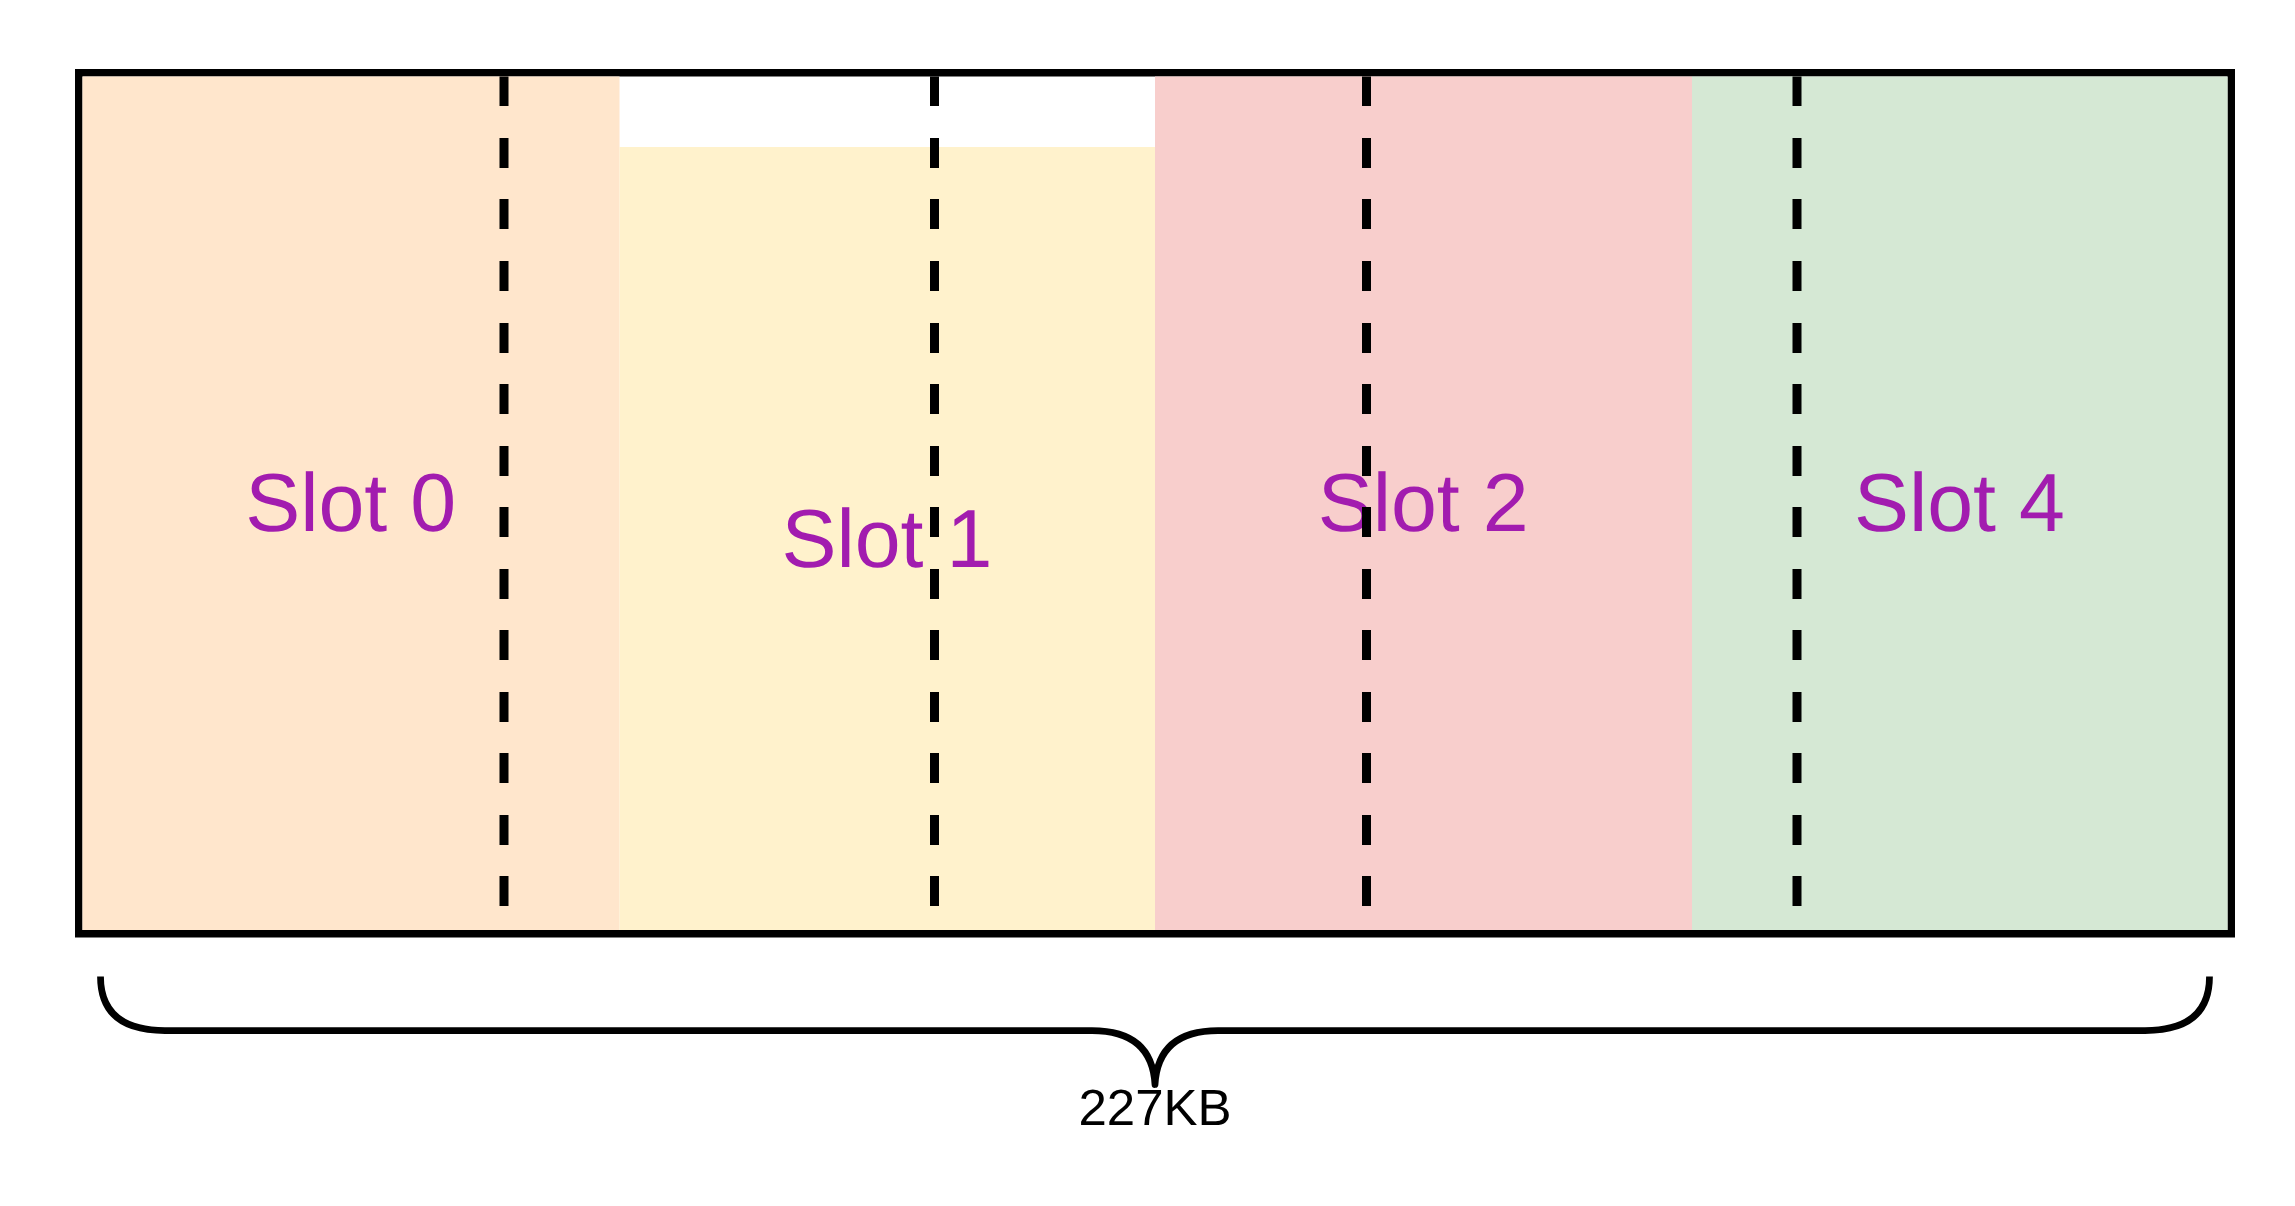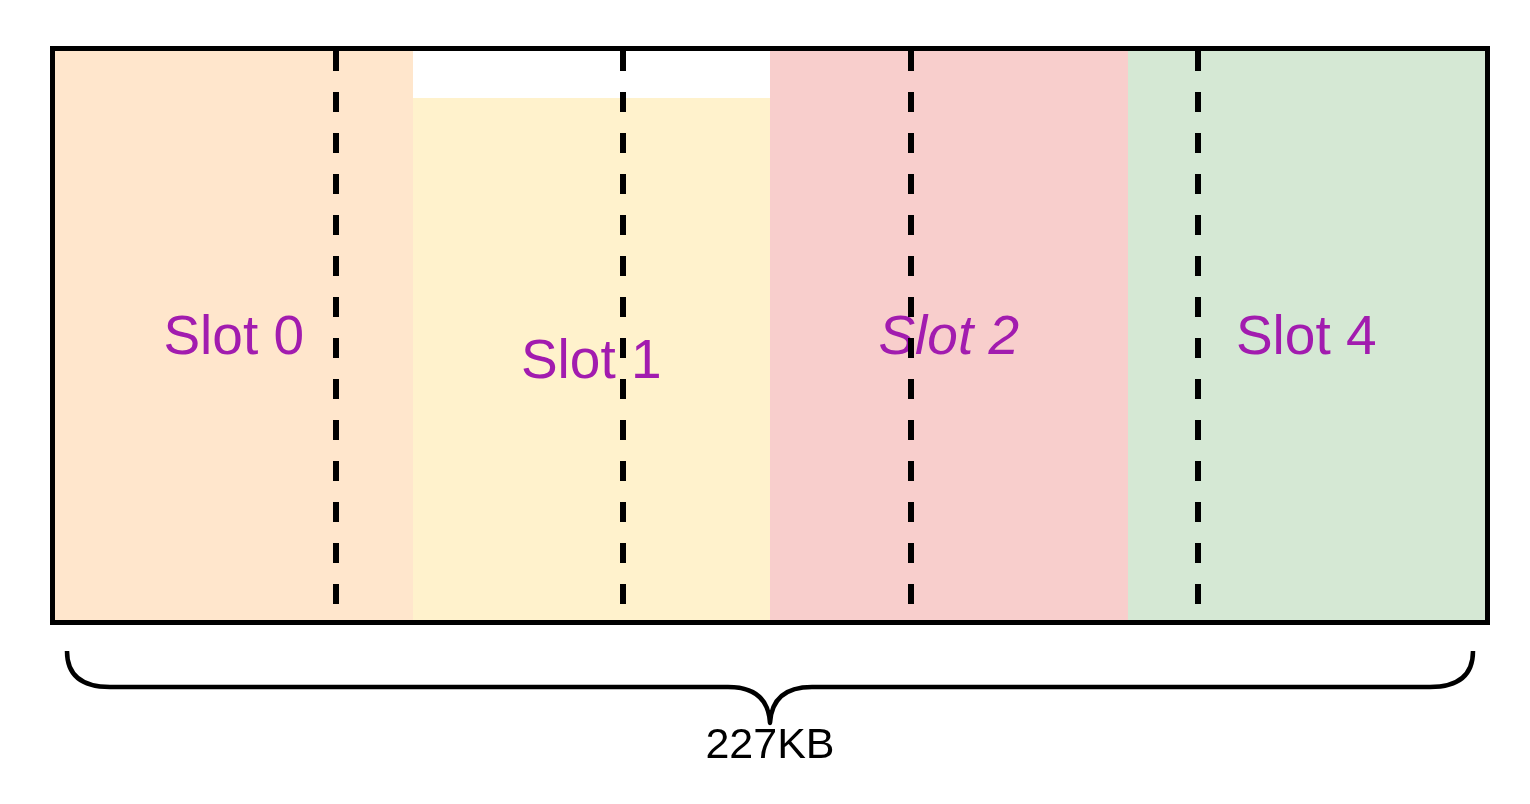--- a/index.html
+++ b/index.html
@@ -57,38 +57,38 @@
     top: 645px;
     width: 1440px;
     height: 85px;
   }
   .size-label {
     position: absolute;
     left: 50px;
     top: 722px;
     width: 1440px;
     text-align: center;
-    font-size: 43px;
+    font-size: 34px;
     line-height: 1;
     color: #000000;
   }
 </style>
 </head>
 <body>
 
 <div class="canvas">
 
   <div class="slots-box">
     <div class="slot" style="background-color: rgb(255, 230, 204);">
       <span class="slot-label">Slot 0</span>
     </div>
     <div class="slot" style="background-color: rgb(255, 242, 204); margin-top: 47px;">
       <span class="slot-label">Slot 1</span>
     </div>
-    <div class="slot" style="background-color: rgb(248, 206, 204); font-style: italic;">
+    <div class="slot" style="background-color: rgb(248, 206, 204);">
       <span class="slot-label">Slot 2</span>
     </div>
     <div class="slot" style="background-color: rgb(213, 232, 212);">
       <span class="slot-label">Slot 4</span>
     </div>
 
     <div class="divider d1"></div>
     <div class="divider d2"></div>
     <div class="divider d3"></div>
     <div class="divider d4"></div>

